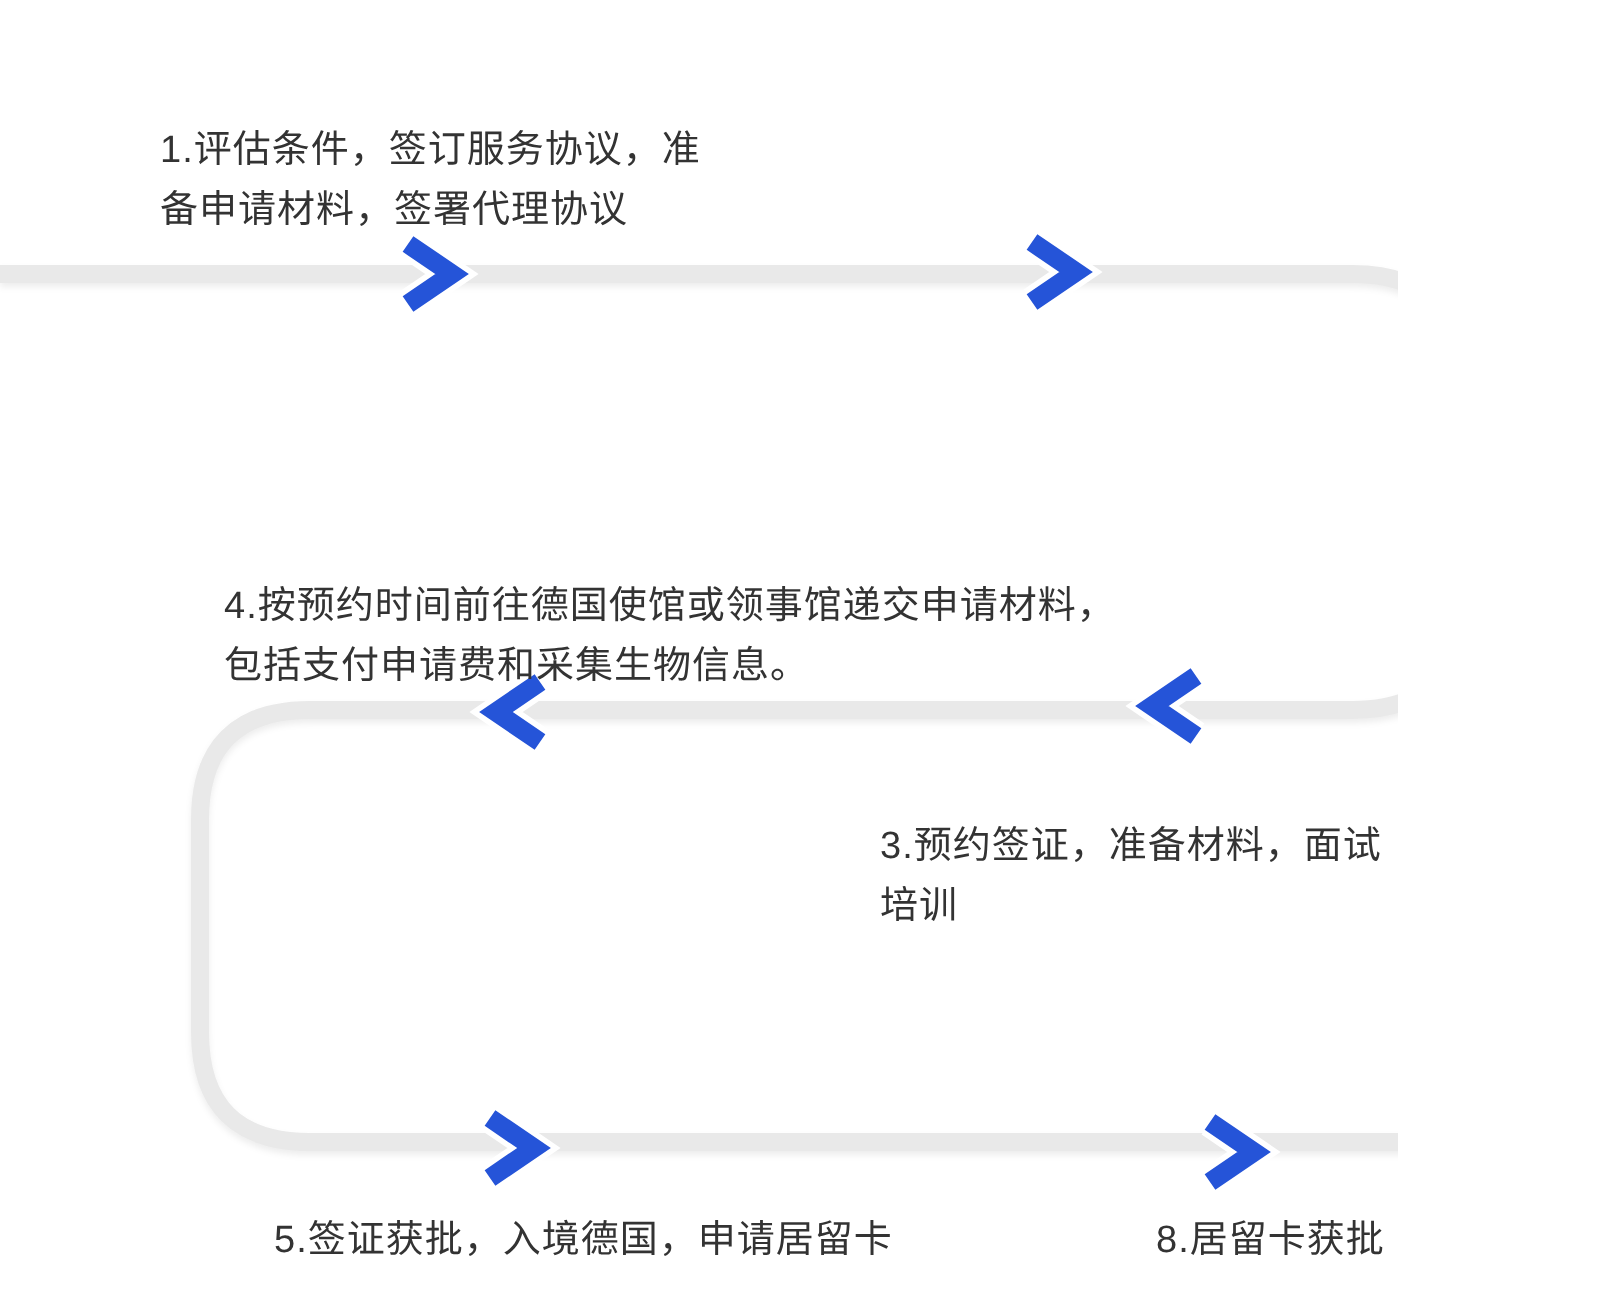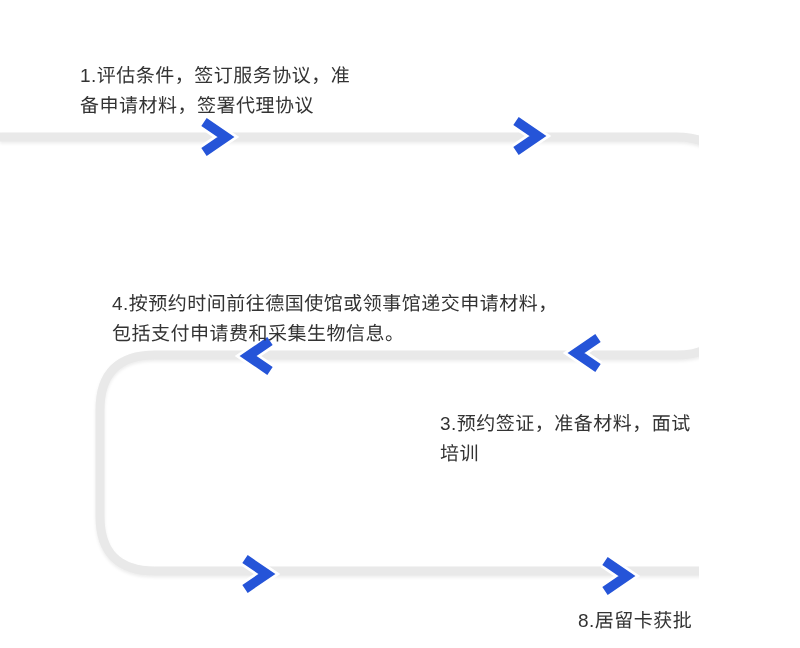--- a/index.html
+++ b/index.html
@@ -89,15 +89,16 @@
       <polyline class="chev-halo" points="605,561 627,576 605,591"></polyline>
       <polyline class="chev" points="605,561 627,576 605,591"></polyline>
     </g>
   </svg>
 
   <div class="label s1">1.评估条件，签订服务协议，准
 备申请材料，签署代理协议</div>
   <div class="label s3">3.预约签证，准备材料，面试培训</div>
   <div class="label s4">4.按预约时间前往德国使馆或领事馆递交申请材料，
 包括支付申请费和采集生物信息。</div>
+  <div class="label s5">5.签证获批，入境德国，申请居留卡</div>
   <div class="label s6">8.居留卡获批</div>
 
 </div>
 
 </body></html>

